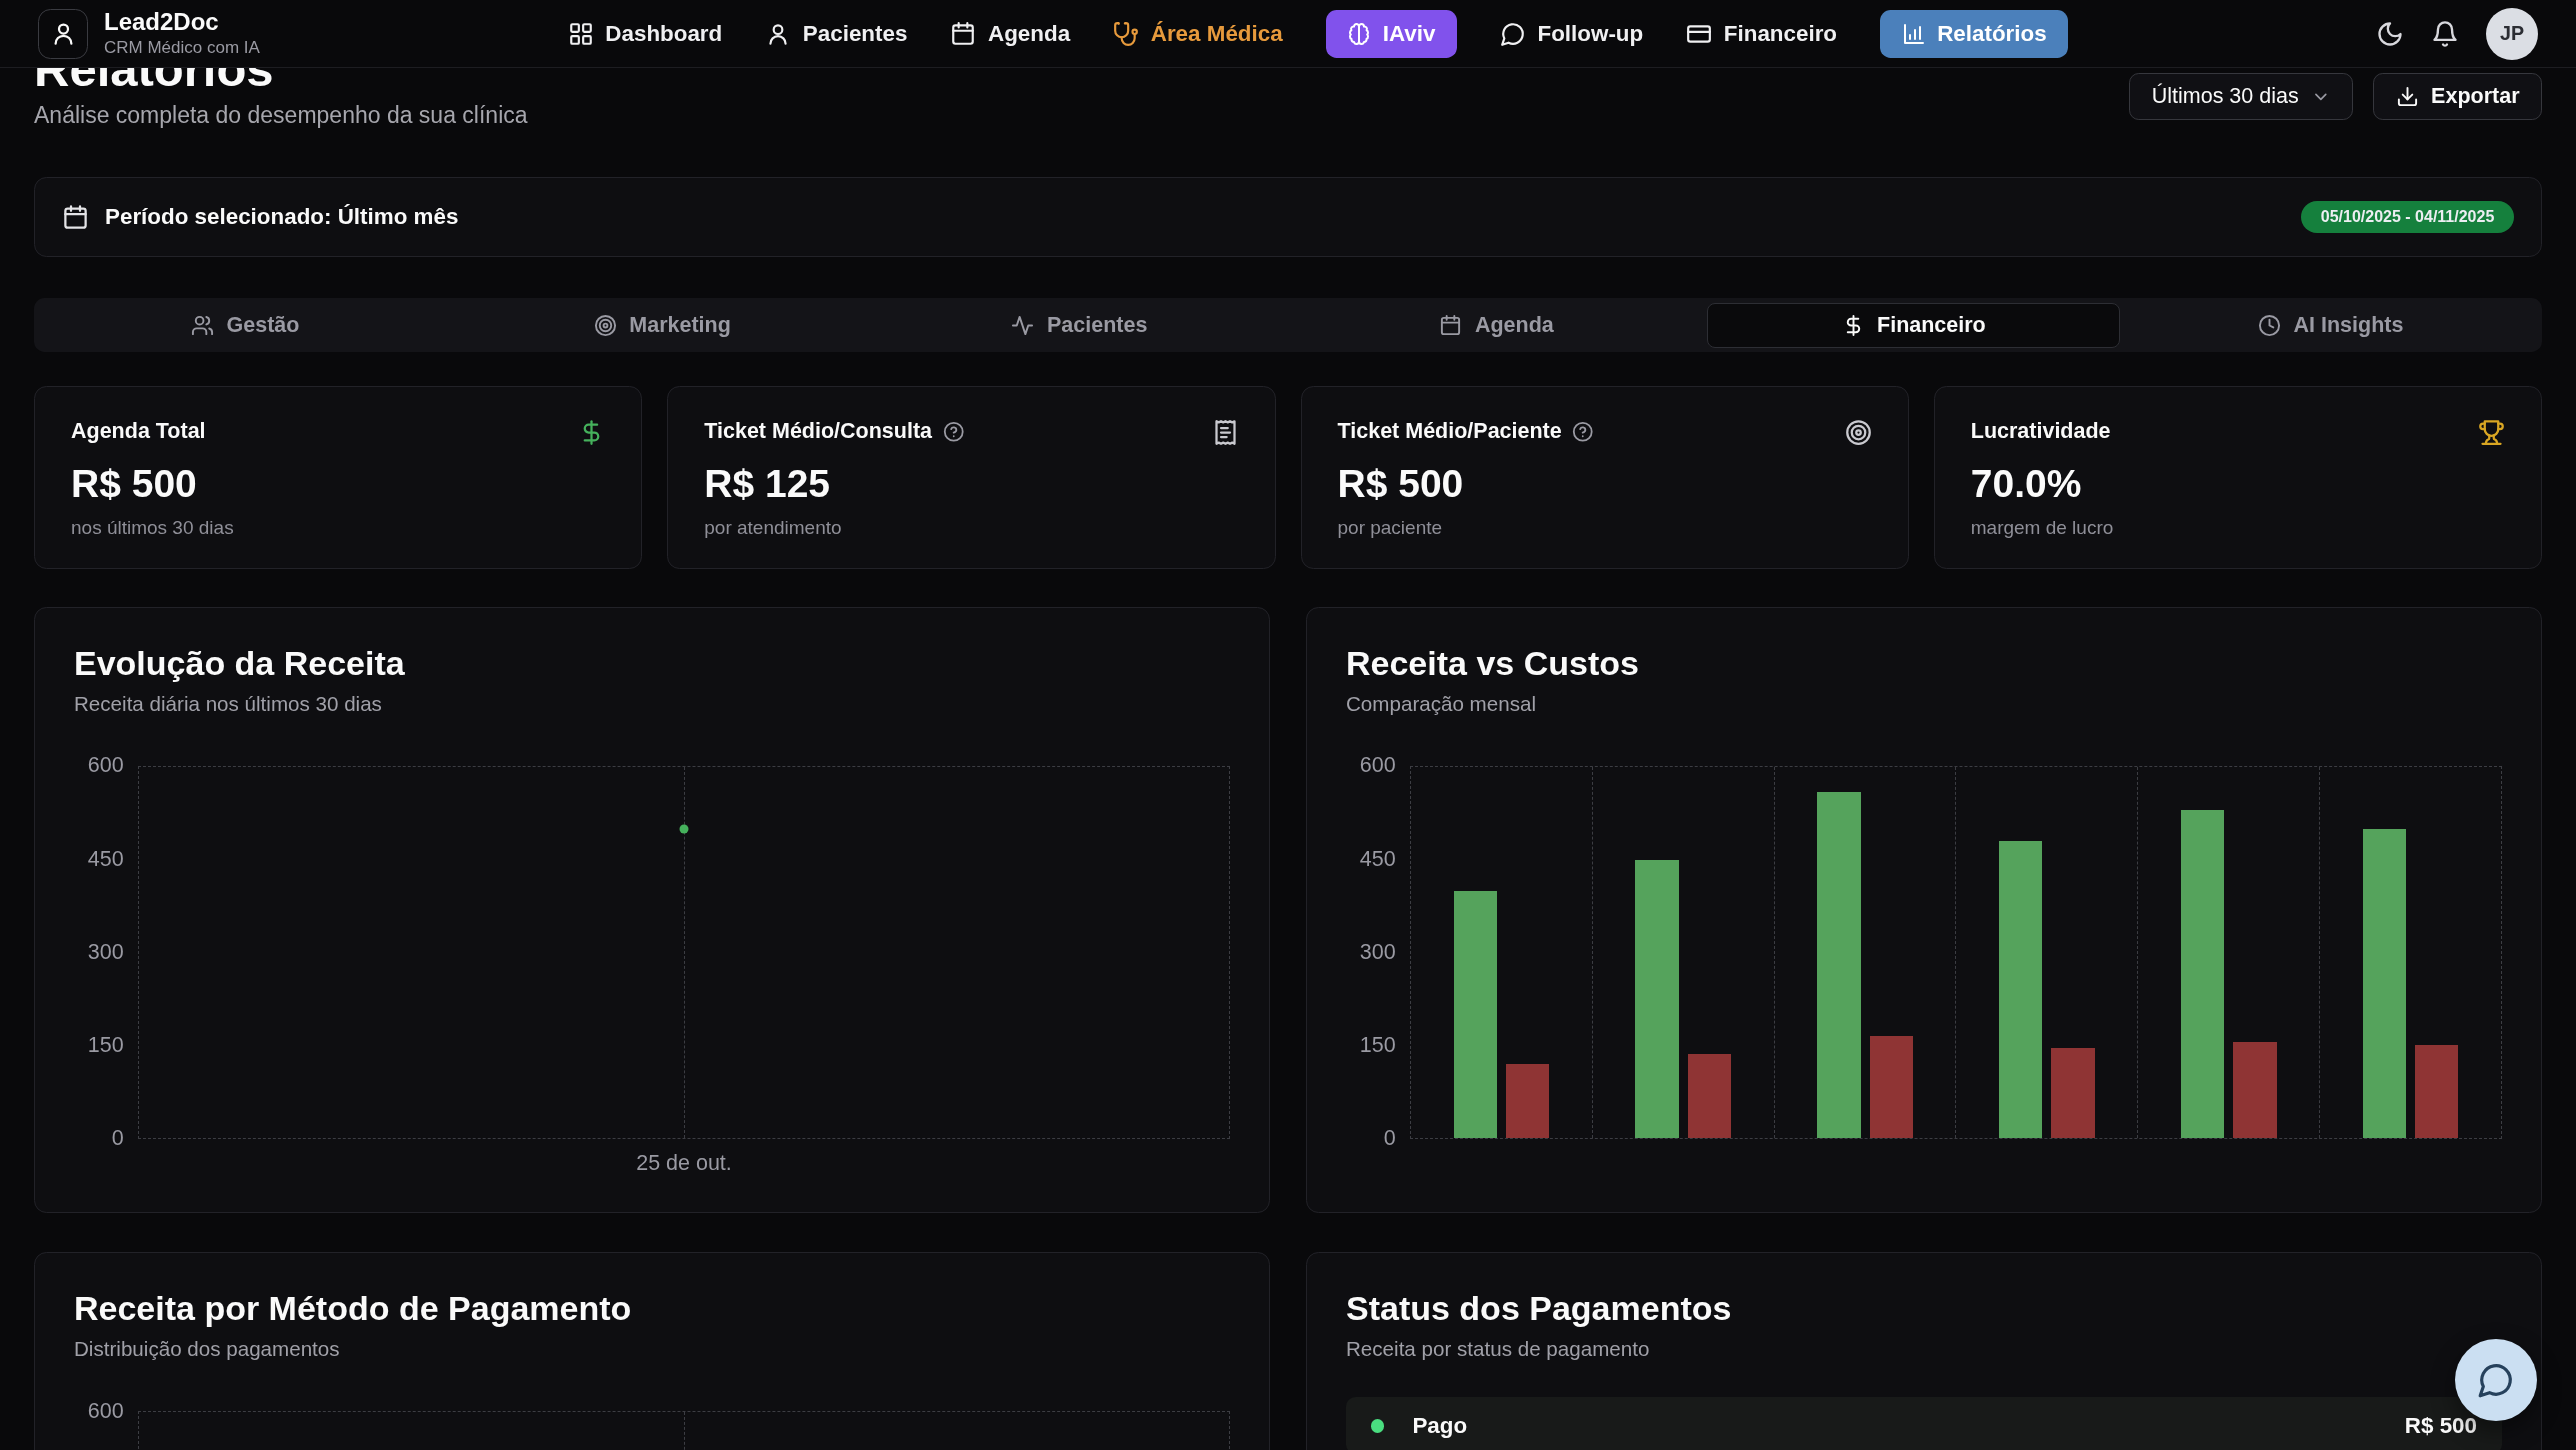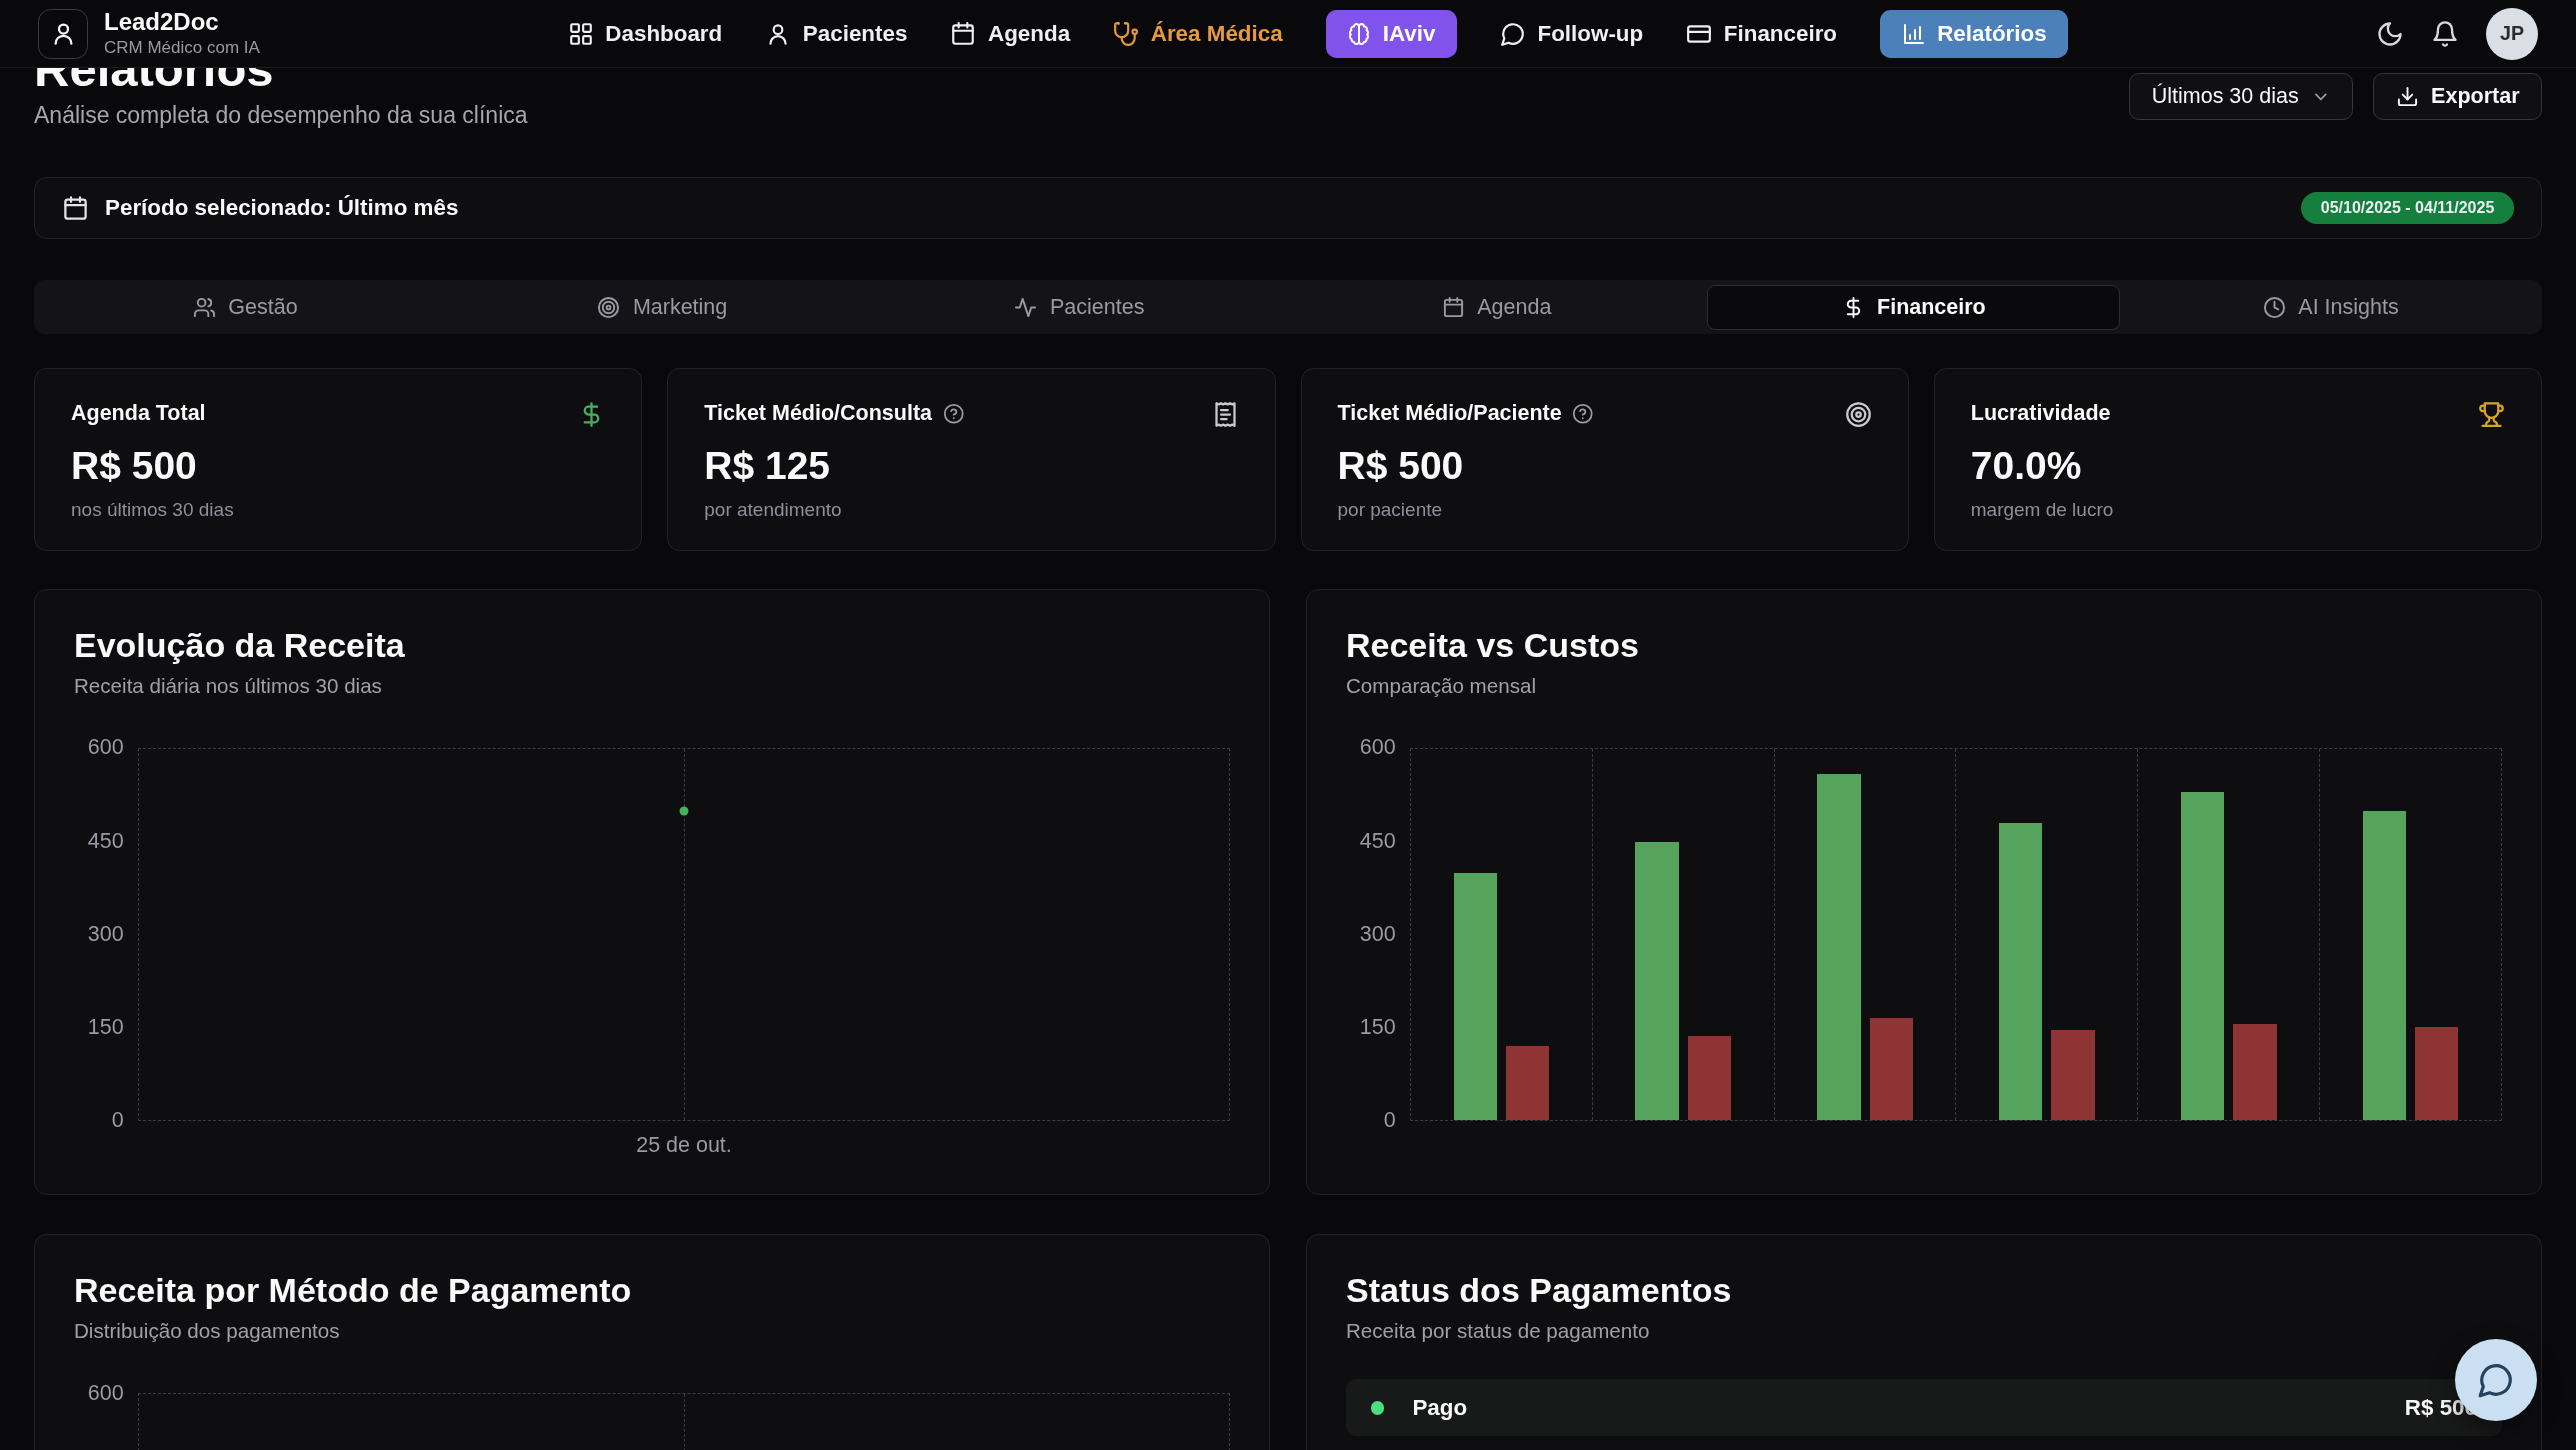--- a/index.html
+++ b/index.html
@@ -30,27 +30,27 @@
   .page{padding:0 34px;position:relative;z-index:1}
   .header-row{display:flex;justify-content:space-between;align-items:flex-start}
   h1.page-title{font-size:49px;font-weight:700;line-height:52px;margin-top:-25px}
   .page-subtitle{font-size:23px;color:#a6a6ad;margin-top:7.2px}
   .header-controls{display:flex;gap:19.7px;margin-top:5.4px}
   .select,.export-btn{height:47px;display:flex;align-items:center;gap:12.5px;padding:0 21.5px;background:#101014;border:1.8px solid #36373d;border-radius:9.8px;color:#fafafa;font-size:21.5px;font-weight:500;cursor:pointer;font-family:inherit}
   .select svg{width:19.7px;height:19.7px;color:#9a9aa3}
   .export-btn svg{width:23px;height:23px}
   .export-btn{font-weight:600}
 
-  .period-bar{margin-top:48px;height:62px;background:#0e0e11;border:1.8px solid #222228;border-radius:12.5px;display:flex;align-items:center;padding:0 27px;justify-content:space-between}
+  .period-bar{margin-top:48px;height:80px;background:#0e0e11;border:1.8px solid #222228;border-radius:12.5px;display:flex;align-items:center;padding:0 27px;justify-content:space-between}
   .period-left{display:flex;align-items:center;gap:16px;font-size:22.4px;font-weight:600}
   .period-left svg{width:27px;height:27px;color:#e4e4e7}
   .period-badge{background:#15803d;color:#eceef2;font-size:16px;font-weight:600;padding:7.2px 19.7px;border-radius:894px}
 
   .tabbar{margin-top:41px;height:54px;background:#141418;border-radius:10.7px;display:grid;grid-template-columns:repeat(6,1fr);padding:4.5px;gap:3.6px}
-  .tab{display:flex;align-items:center;justify-content:center;gap:12.5px;color:#9a9aa3;font-size:21.5px;font-weight:400;border-radius:8px;cursor:pointer;background:none;border:none;font-family:inherit}
+  .tab{display:flex;align-items:center;justify-content:center;gap:12.5px;color:#9a9aa3;font-size:21.5px;font-weight:700;border-radius:8px;cursor:pointer;background:none;border:none;font-family:inherit}
   .tab svg{width:23px;height:23px}
   .tab.active{background:#0a0a0c;border:1.8px solid #2d2e34;color:#fafafa;font-weight:600}
 
   .kpi-grid{margin-top:34px;display:grid;grid-template-columns:repeat(4,1fr);gap:25px}
   .card{background:#0e0e11;border:1.8px solid #222228;border-radius:12.5px}
   .kpi{padding:32px 36px 29px}
   .kpi-top{display:flex;align-items:flex-start;justify-content:space-between}
   .kpi-title{font-size:21.5px;font-weight:600;display:flex;align-items:center;gap:10.7px}
   .kpi-title .help{color:#9a9aa3;cursor:pointer}
   .kpi-title .help svg{width:21.5px;height:21.5px}

